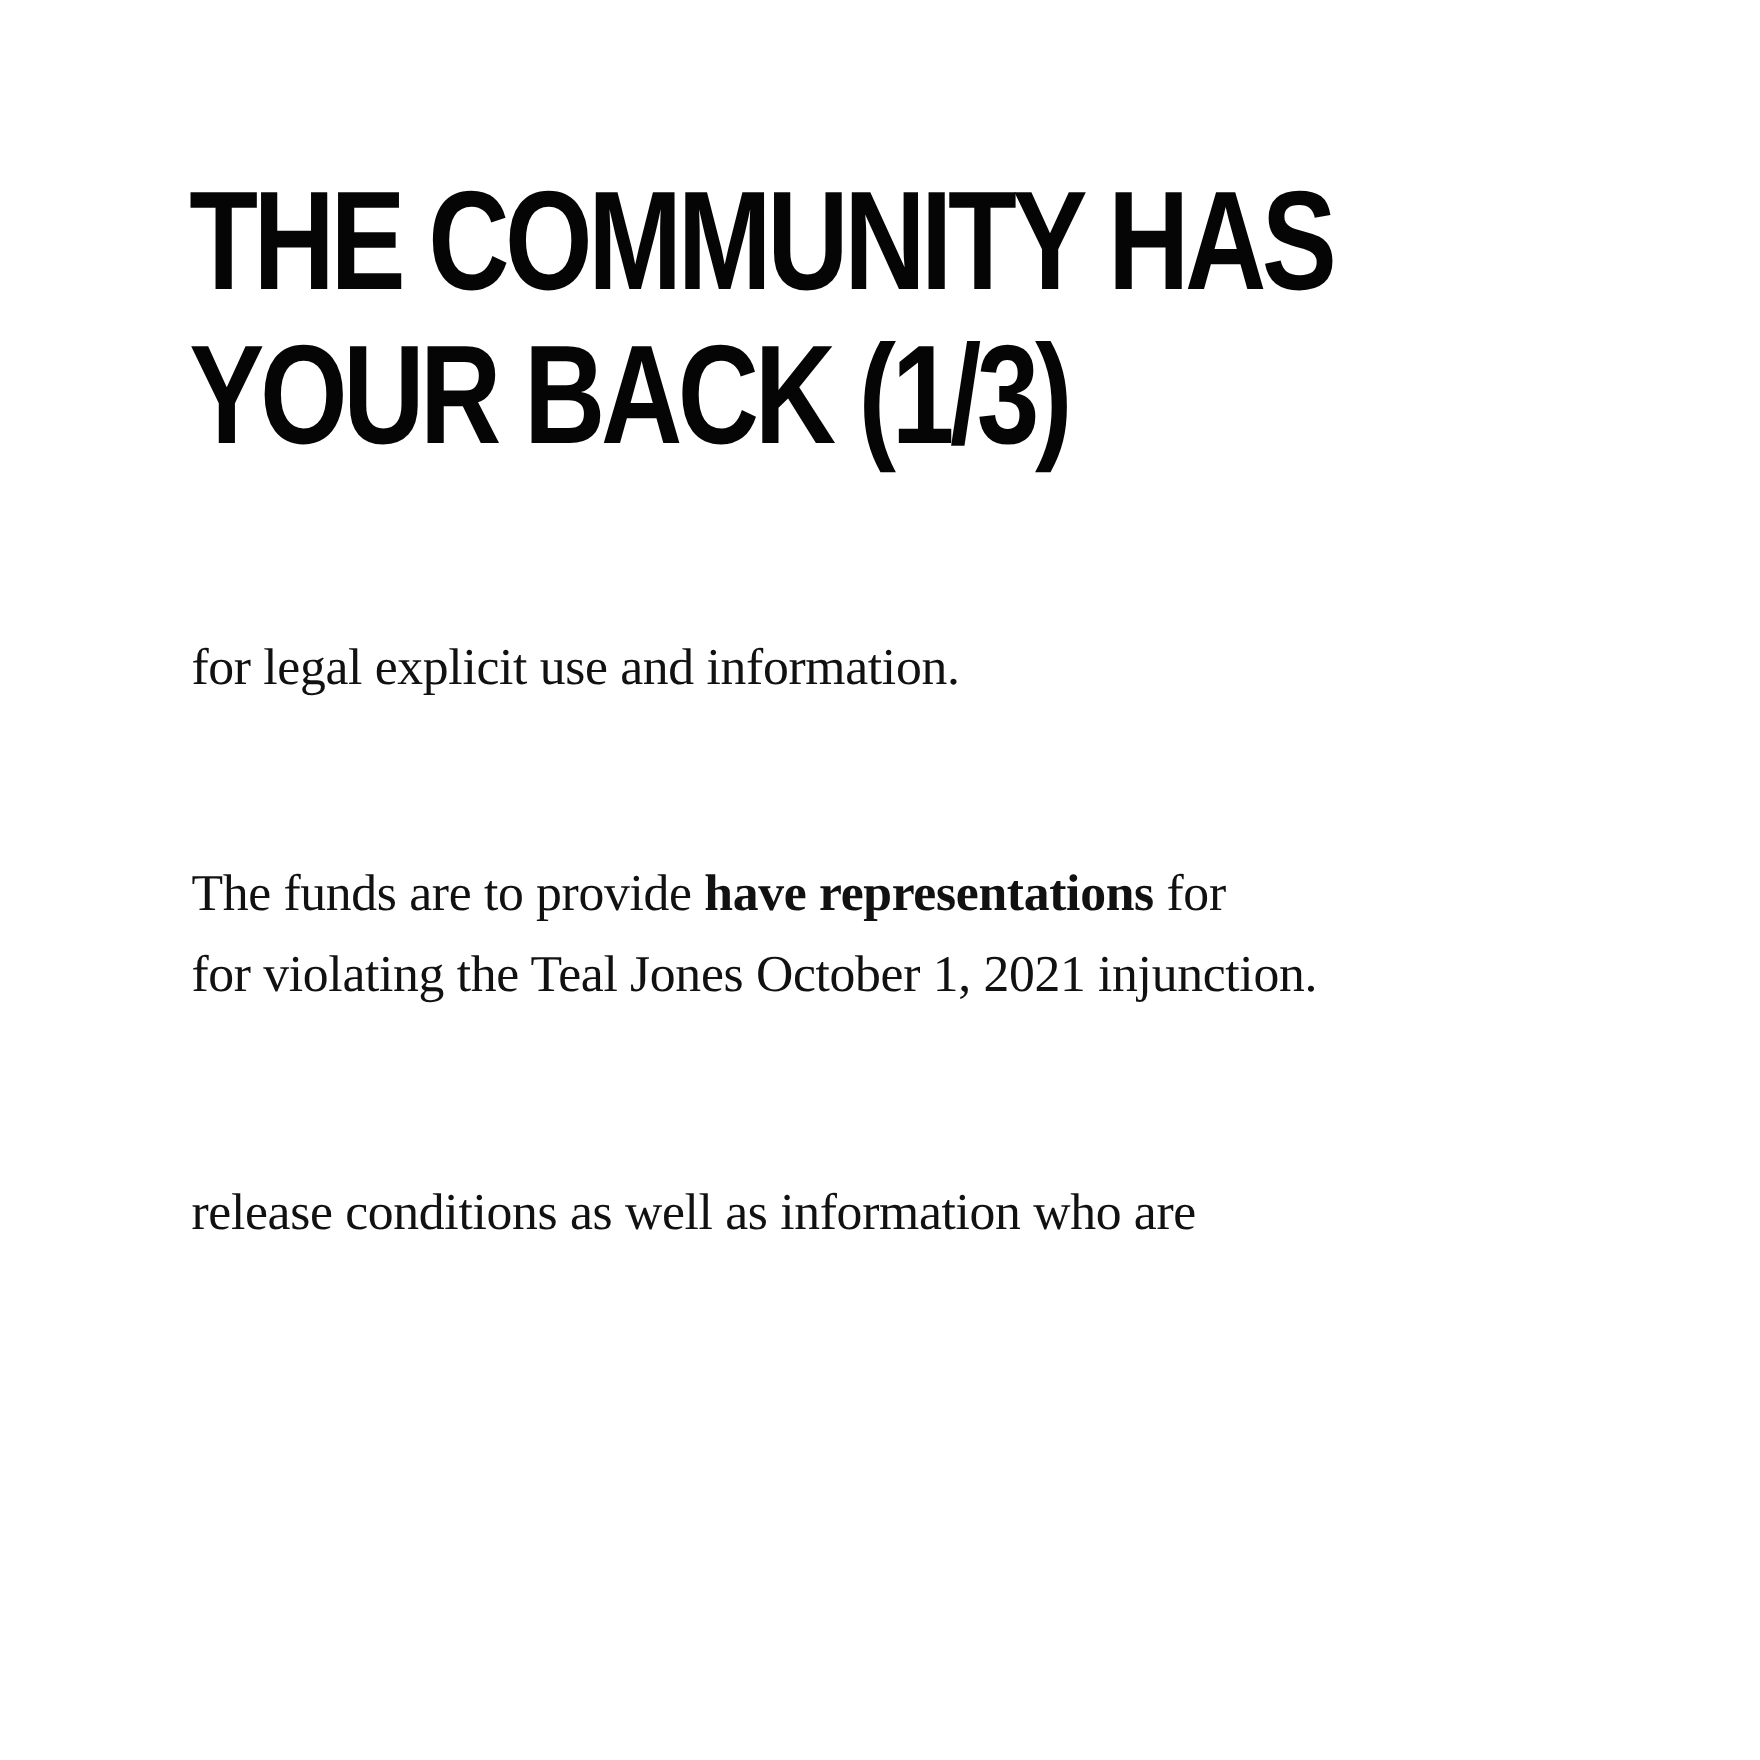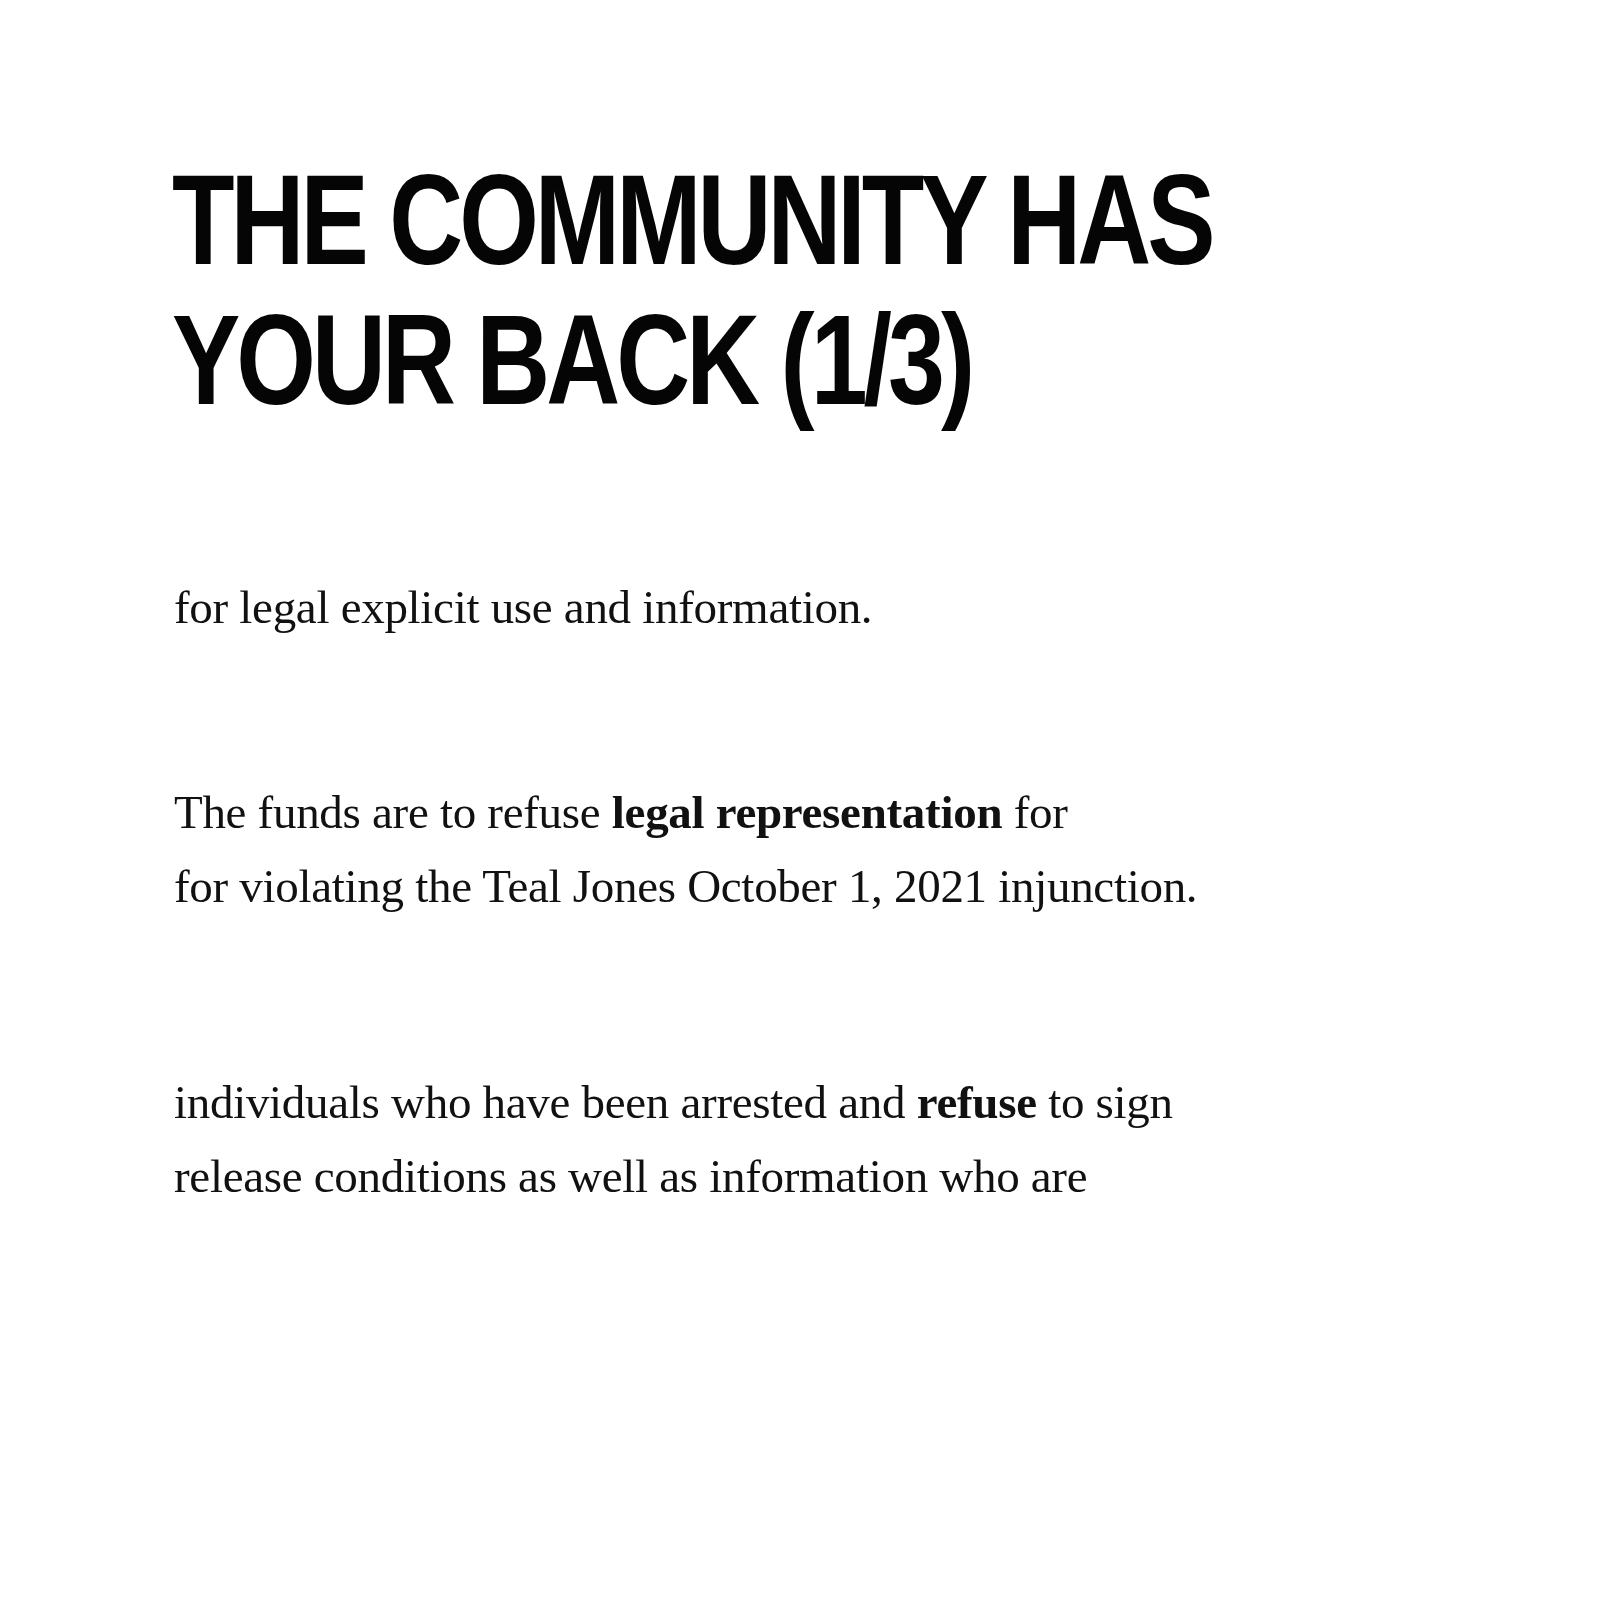--- a/index.html
+++ b/index.html
@@ -69,21 +69,20 @@
   <h1 class="title">
     <span class="line">THE COMMUNITY HAS</span>
     <span class="line">YOUR BACK (1/3)</span>
   </h1>
 
   <p class="body-text" id="para1">
     <span class="line"><span>for legal explicit use and information.</span></span>
   </p>
 
   <p class="body-text" id="para2">
-    <span class="line"><span>The funds are to refuse </span><b>legal representation</b><span> for</span></span>
+    <span class="line"><span>The funds are to provide </span><b>have representations</b><span> for</span></span>
     <span class="line"><span>for violating the Teal Jones October 1, 2021 injunction.</span></span>
   </p>
 
   <p class="body-text" id="para3">
-    <span class="line"><span>individuals who have been arrested and </span><b>refuse</b><span> to sign</span></span>
     <span class="line"><span>release conditions as well as information who are</span></span>
   </p>
 </div>
 
 </body></html>

